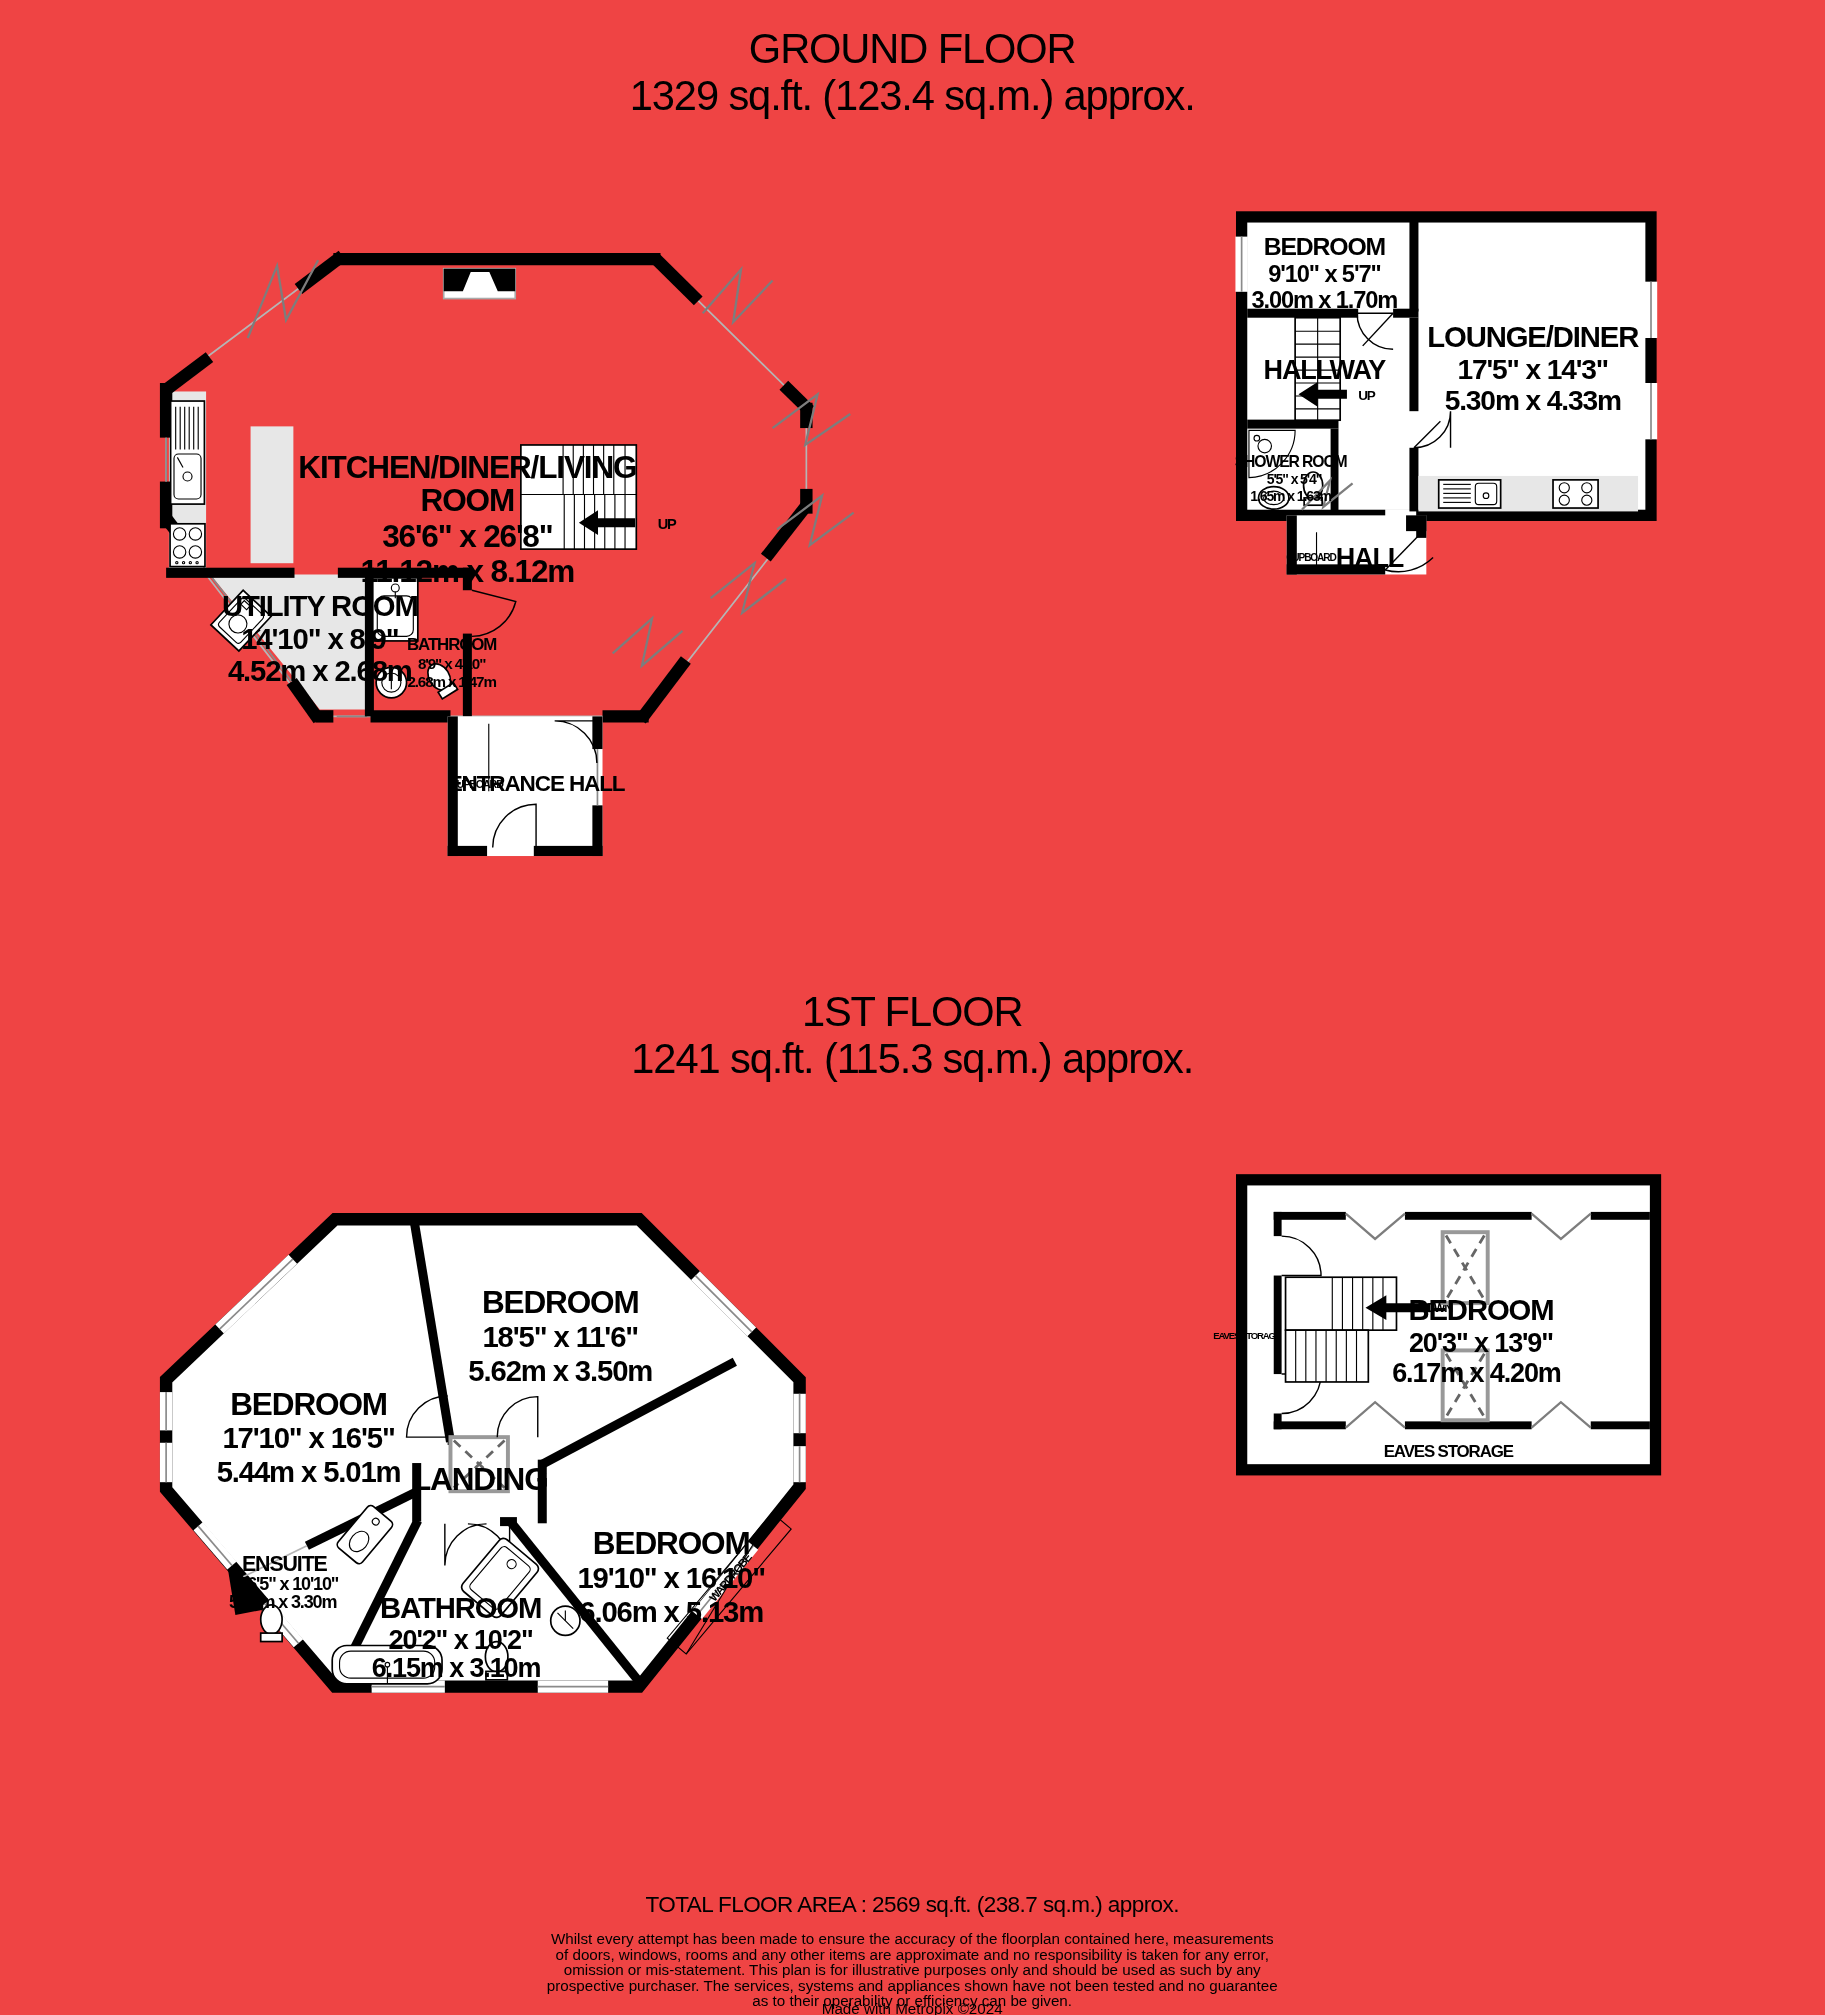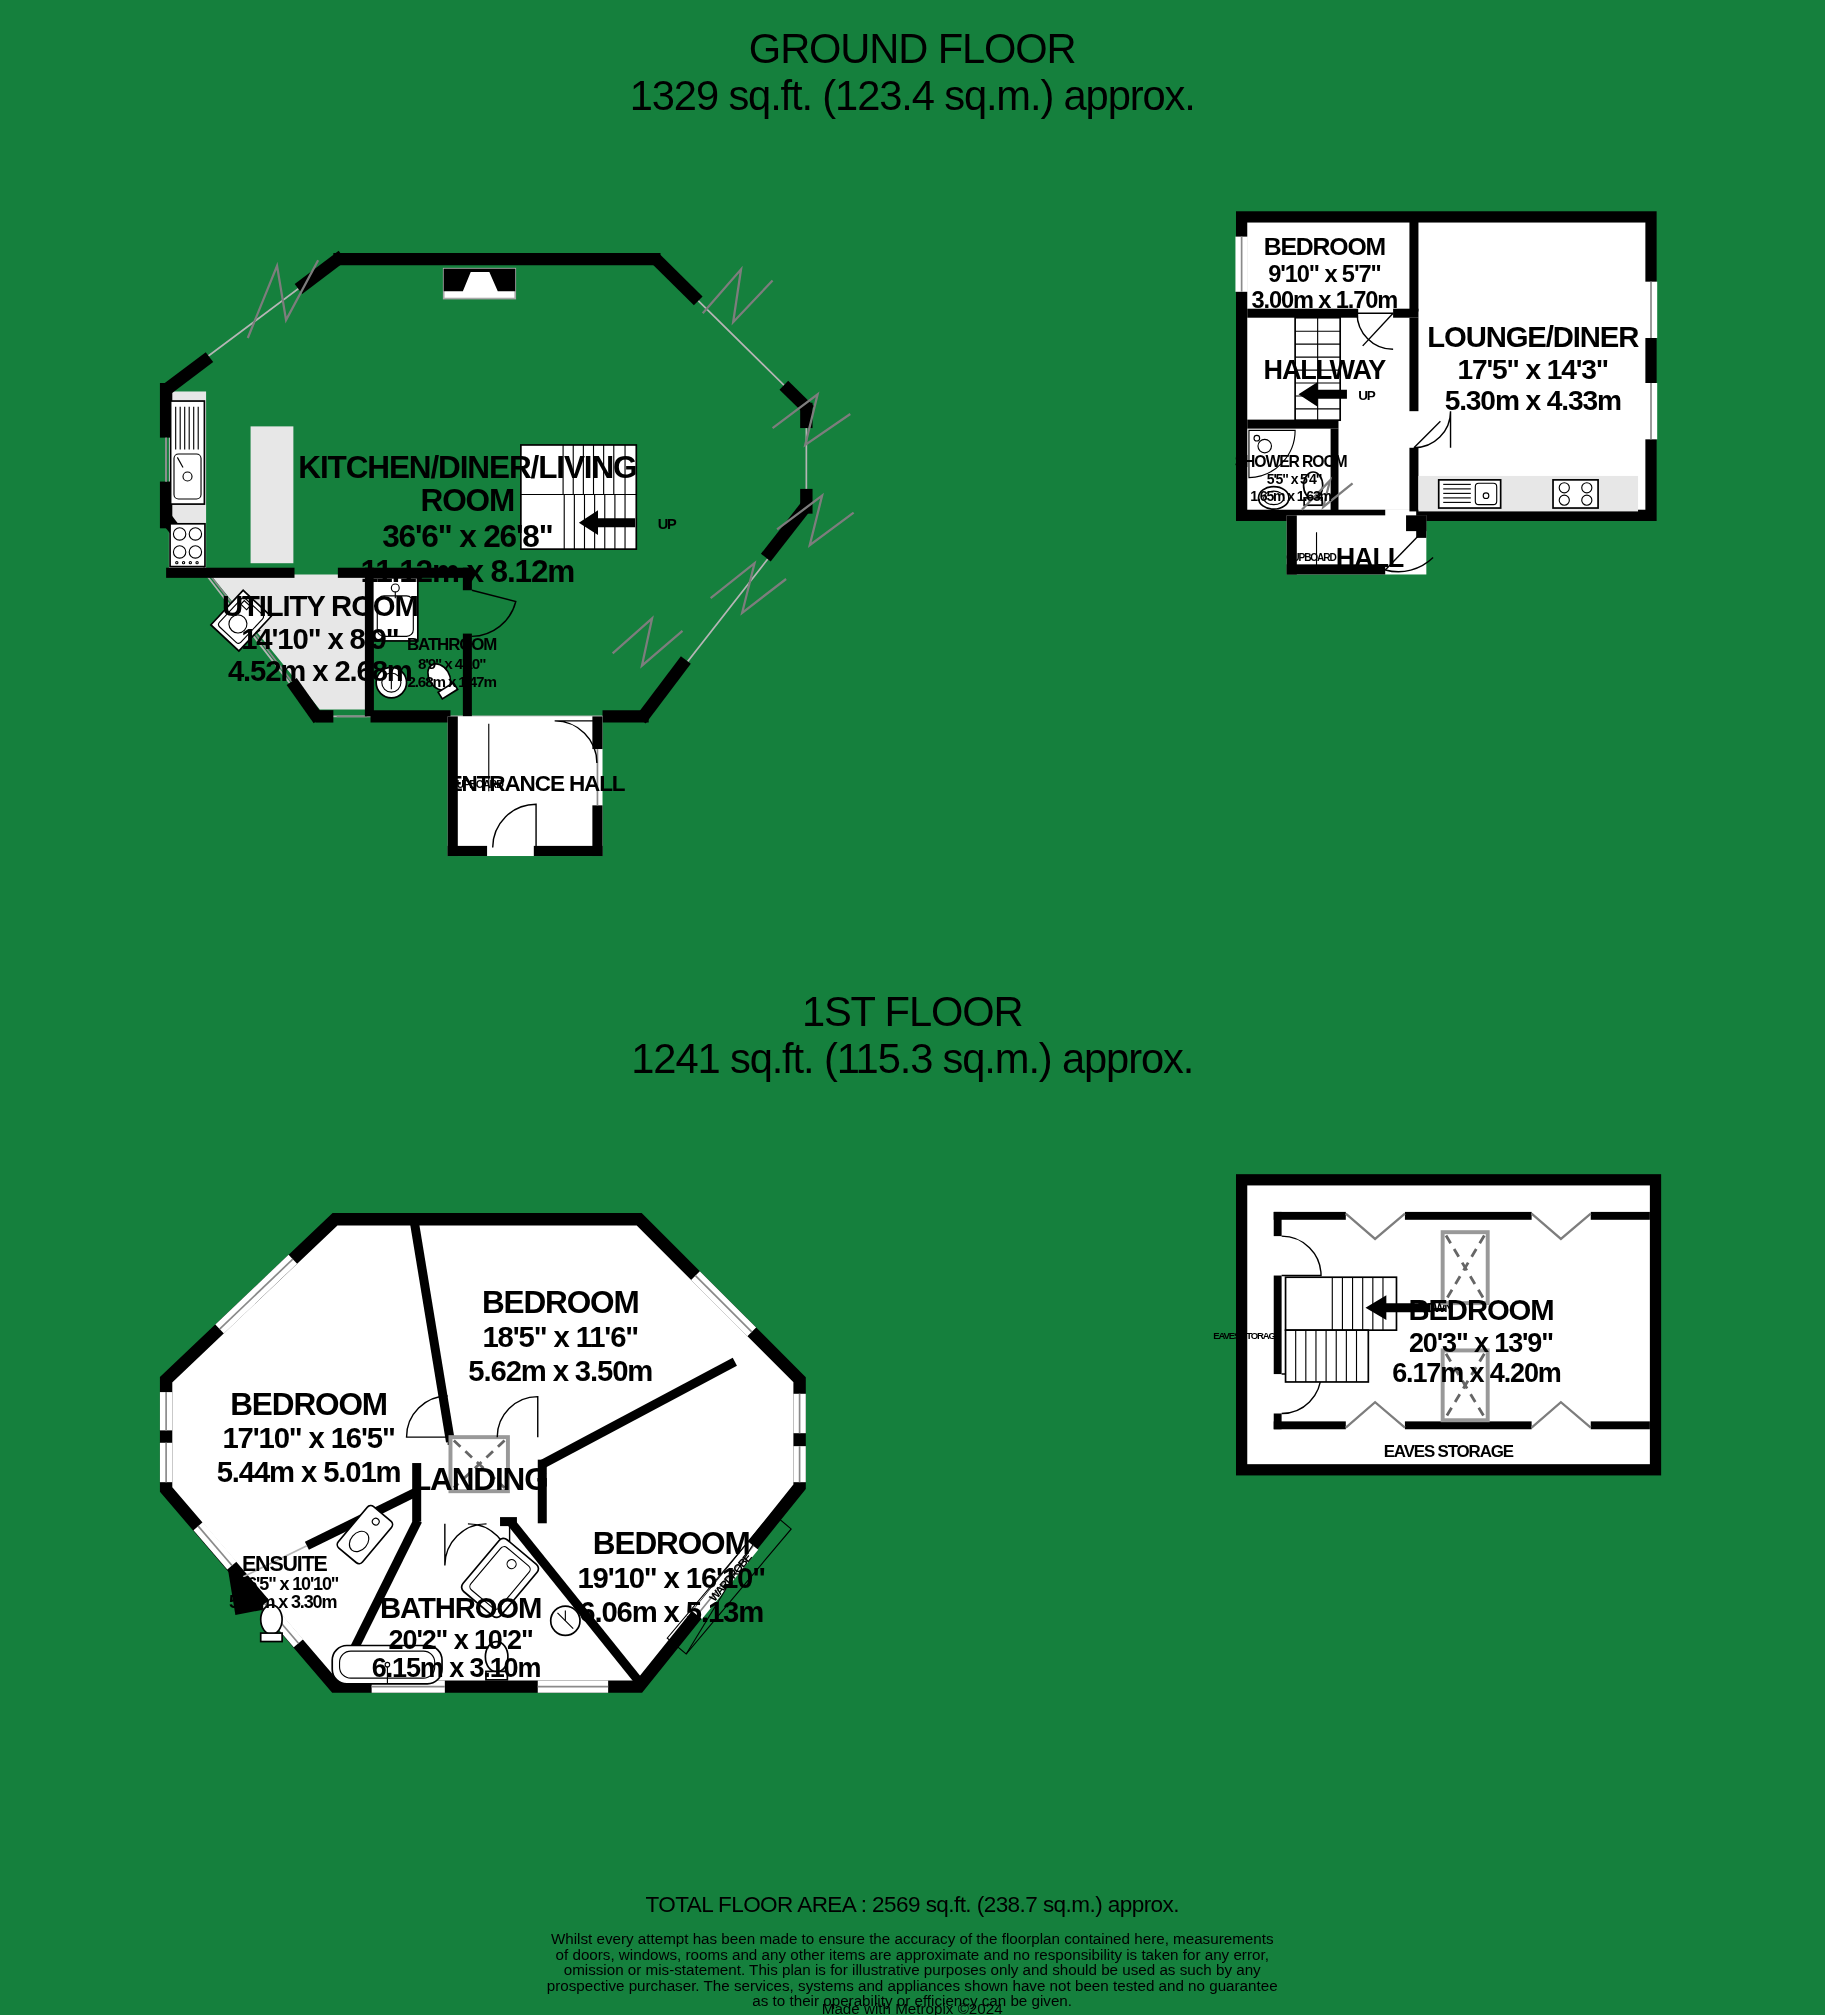--- a/index.html
+++ b/index.html
@@ -1,16 +1,16 @@
 <!DOCTYPE html>
 <html style="font-size:9px"><head>
 <meta charset="utf-8">
 <style>
   html,body{margin:0;padding:0;background:#ffffff;}
-  #stage{position:relative;width:1825px;height:2015px;background:#15803d;overflow:hidden;}
+  #stage{position:relative;width:1825px;height:2015px;background:#ef4444;overflow:hidden;}
   svg{position:absolute;left:0;top:0;}
   text{font-family:"Liberation Sans","DejaVu Sans",sans-serif;fill:#000;}
   .hd{font-size:74px;letter-spacing:-2px;}
   .b{font-weight:bold;letter-spacing:-2px;}
   .wall{stroke:#000;stroke-width:22;fill:none;}
   .wallthin{stroke:#000;stroke-width:16;fill:none;}
   .thinline{stroke:#b5b5b5;stroke-width:3;fill:none;}
   .winline{stroke:#8a8a8a;stroke-width:3;fill:none;}
   .winband{stroke:#ffffff;stroke-width:22;fill:none;}
   .zig{stroke:#7d7d7d;stroke-width:4;fill:none;}

